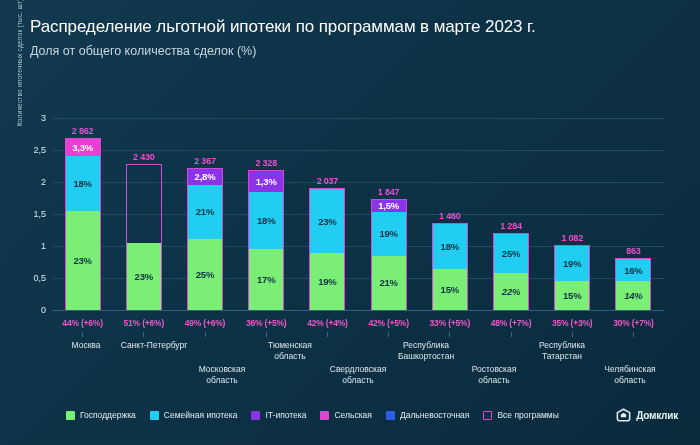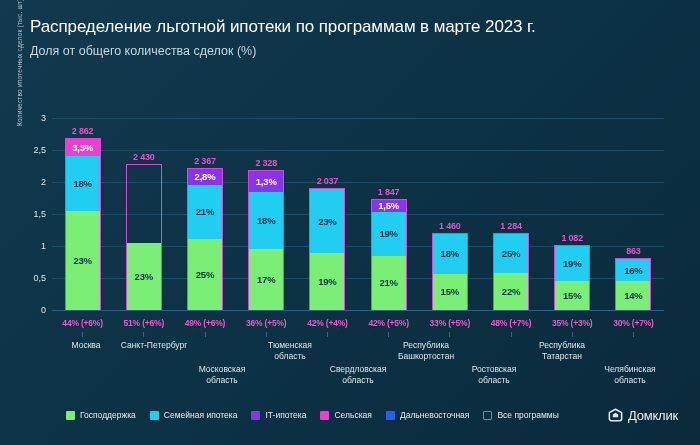--- a/index.html
+++ b/index.html
@@ -200,22 +200,22 @@
   
   #logo {
     position: absolute;
     right: 22px; top: 408px;
     display: flex;
     align-items: center;
     gap: 5px;
   }
   #logo-text {
     color: #e7f1f6;
-    font-size: 13px;
-    font-weight: normal;
+    font-size: 10px;
+    font-weight: bold;
     letter-spacing: -.2px;
   }
 </style>
 </head>
 <body>
 
 <div id="root">
 
   <div id="header">
     <div id="chart-title">Распределение льготной ипотеки по программам в марте 2023 г.</div>
@@ -312,37 +312,37 @@
             </div>
             <div class="seg seg-fam" title="Семейная ипотека" style="height: 44px;">
               <span class="seg-label">19%</span>
             </div>
             <div class="seg seg-gos" title="Господдержка" style="height: 55px;">
               <span class="seg-label">21%</span>
             </div>
           </div>
         </div>
         <div class="bar-slot">
-          <div class="bar" title="Республика Башкортостан" style="height: 77px;">
+          <div class="bar" title="Республика Башкортостан" style="height: 87px;">
             <div class="bar-total">1 460</div>
             <div class="seg seg-fam" title="Семейная ипотека" style="height: 46px;">
               <span class="seg-label">18%</span>
             </div>
             <div class="seg seg-gos" title="Господдержка" style="height: 42px;">
               <span class="seg-label">15%</span>
             </div>
           </div>
         </div>
         <div class="bar-slot">
           <div class="bar" title="Ростовская область" style="height: 77px;">
             <div class="bar-total">1 284</div>
             <div class="seg seg-fam" title="Семейная ипотека" style="height: 39px;">
               <span class="seg-label">25%</span>
             </div>
-            <div class="seg seg-gos" title="Господдержка" style="height: 38px;">
+            <div class="seg seg-gos" title="Господдержка" style="height: 38px; font-style: italic;">
               <span class="seg-label">22%</span>
             </div>
           </div>
         </div>
         <div class="bar-slot">
           <div class="bar" title="Республика Татарстан" style="height: 65px;">
             <div class="bar-total">1 082</div>
             <div class="seg seg-fam" title="Семейная ипотека" style="height: 36px;">
               <span class="seg-label">19%</span>
             </div>
@@ -350,21 +350,21 @@
               <span class="seg-label">15%</span>
             </div>
           </div>
         </div>
         <div class="bar-slot">
           <div class="bar" title="Челябинская область" style="height: 52px; text-align: center;">
             <div class="bar-total">863</div>
             <div class="seg seg-fam" title="Семейная ипотека" style="height: 27px;">
               <span class="seg-label">16%</span>
             </div>
-            <div class="seg seg-gos" title="Господдержка" style="height: 35px;">
+            <div class="seg seg-gos" title="Господдержка" style="height: 35px; font-style: italic;">
               <span class="seg-label">14%</span>
             </div>
           </div>
         </div>
       </div>
   </div>
 
   <div id="x-share-row">
       <div class="x-share">44% (+6%)</div>
       <div class="x-share">51% (+6%)</div>

